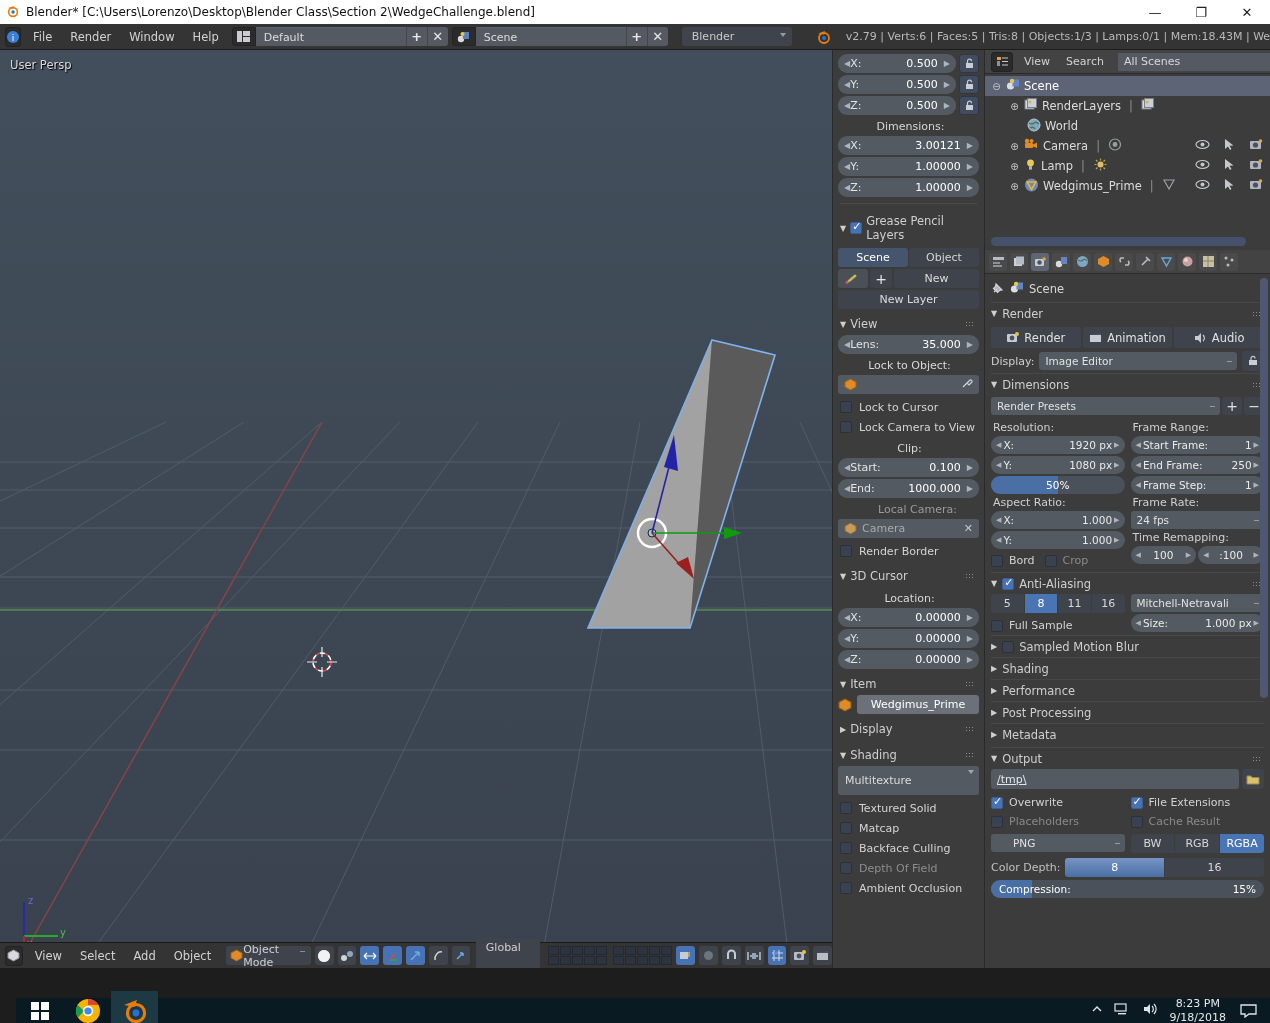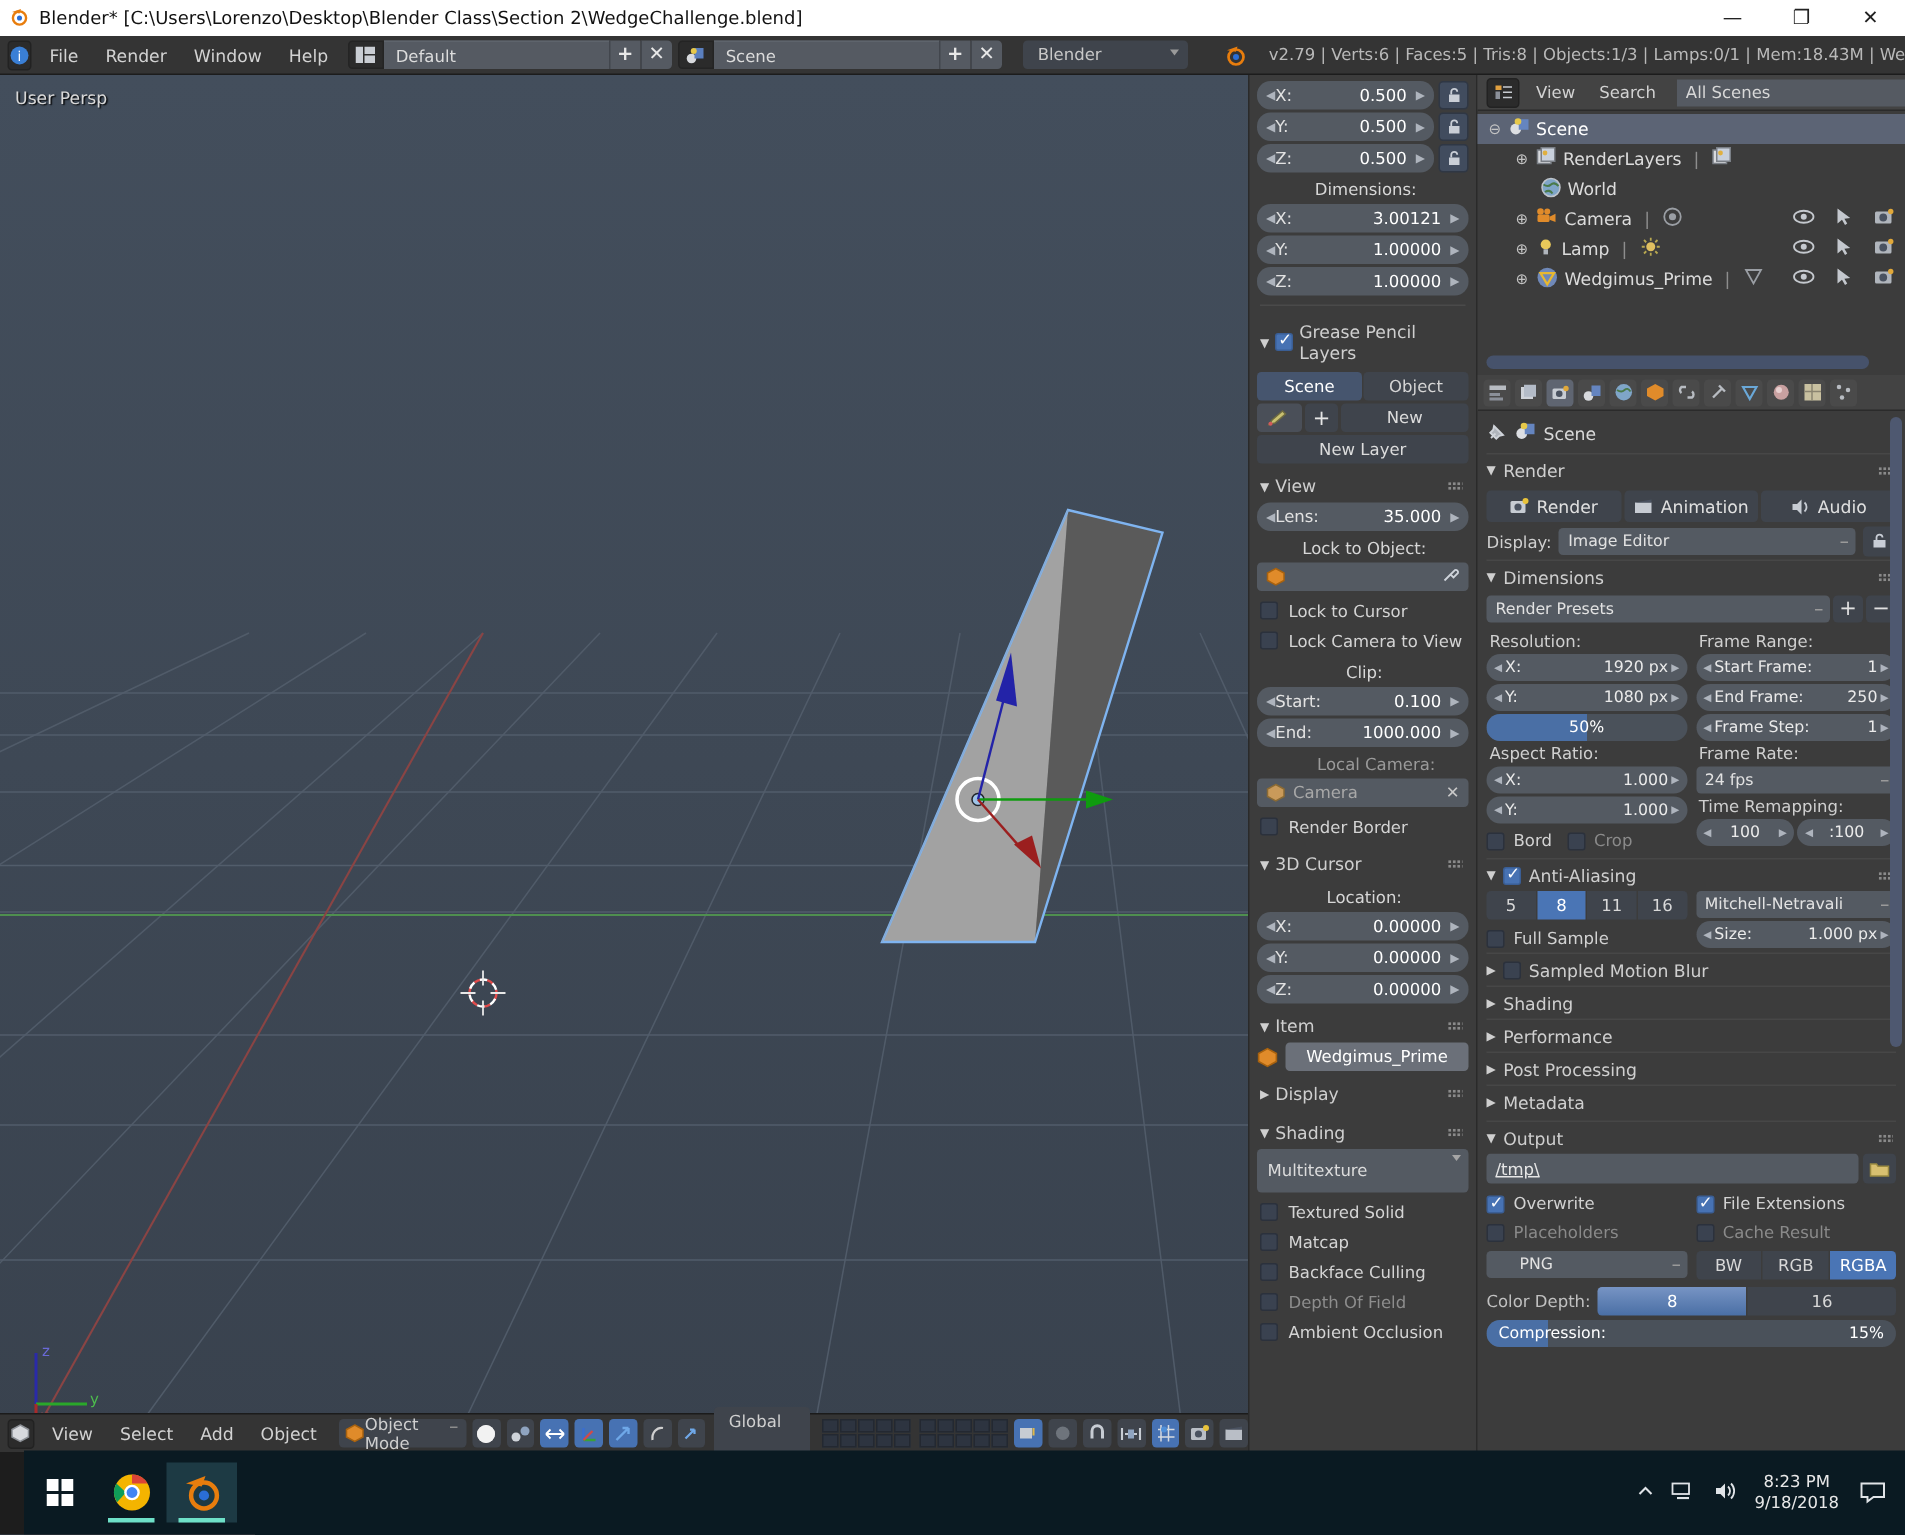--- a/index.html
+++ b/index.html
@@ -313,21 +313,21 @@
     width: 22px; height: 20px; background: #3f444c; border-radius: 3px;
     display: flex; align-items: center; justify-content: center;
   }
   #prop-scroll {
     position: absolute; right: 2px; top: 28px; width: 8px; height: 420px;
     background: #4e5870; border-radius: 4px;
   }
 
   
   #taskbar {
-    position: absolute; left: 16px; right: 0; bottom: 0; height: 56px;
+    position: absolute; left: 16px; right: 0; bottom: 0; height: 25px;
     background: #0a1a22; display: flex; align-items: center;
   }
   .tbstart { width: 48px; height: 40px; display: flex; align-items: center; justify-content: center; }
   .tbapp {
     width: 47px; height: 40px; display: flex; align-items: center; justify-content: center;
     position: relative;
   }
   .tbapp.active { background: #1d3a44; }
   .tbapp .underline {
     position: absolute; bottom: 0; left: 8px; right: 8px; height: 3px; background: #6ee0c8;

